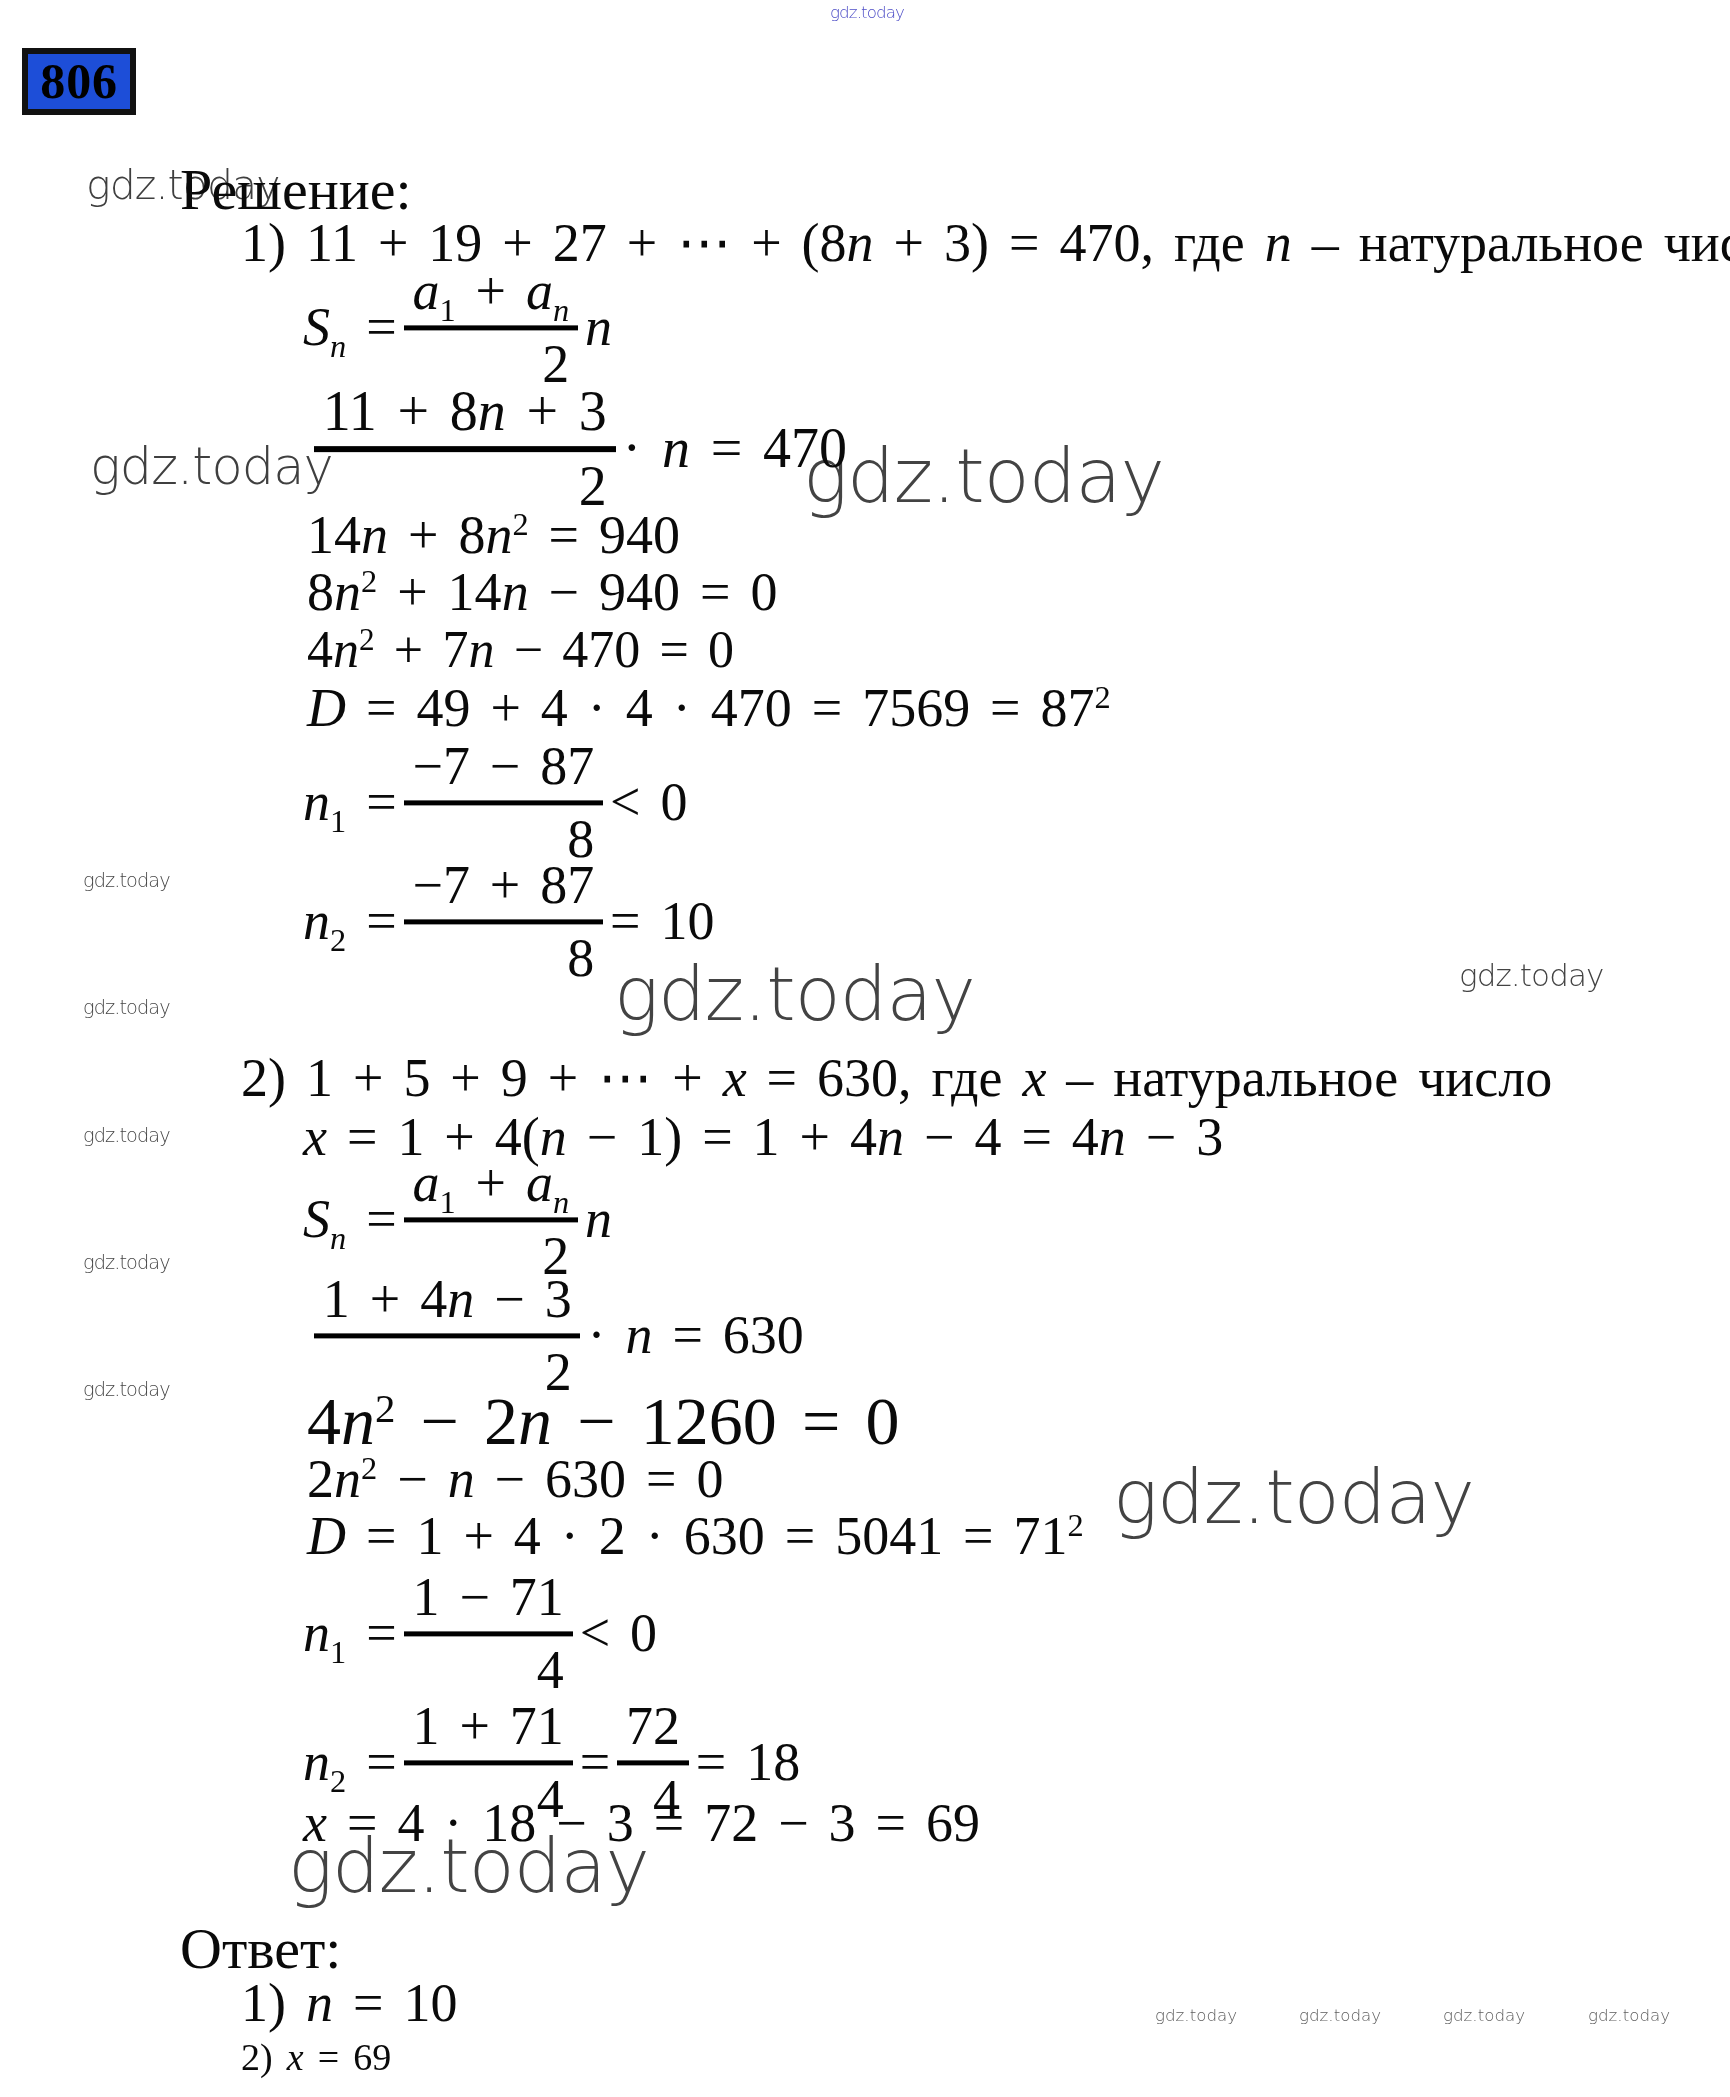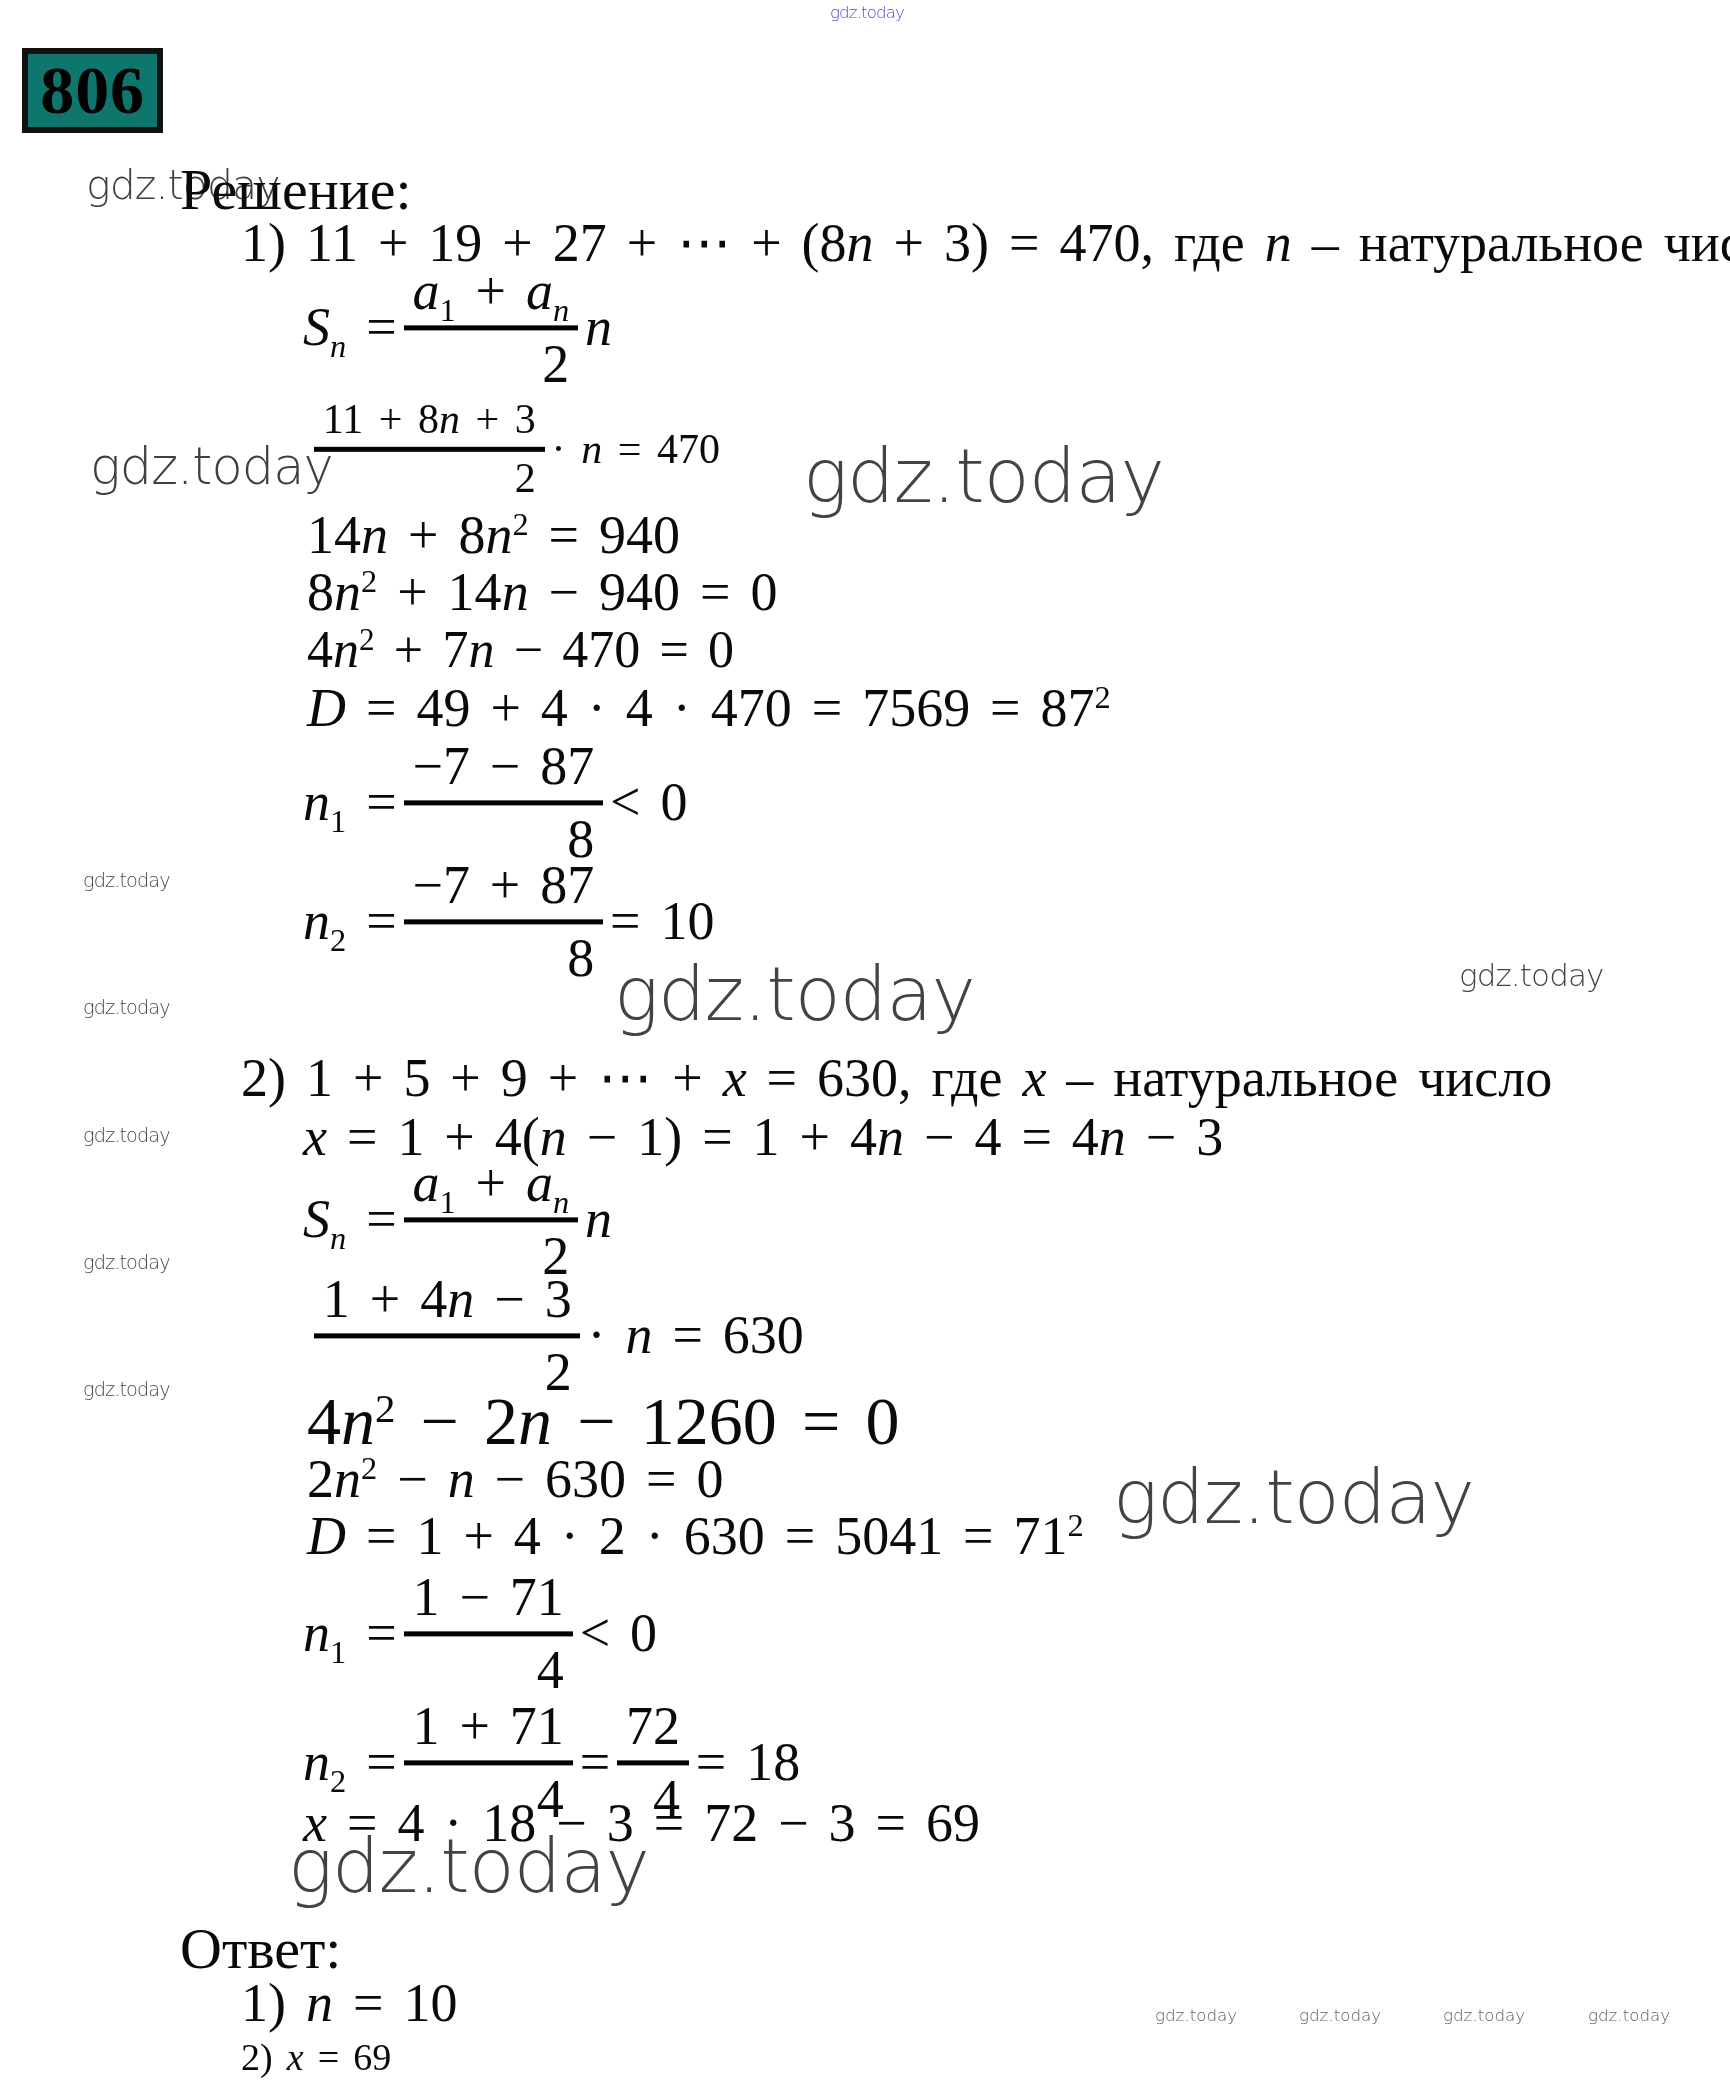--- a/index.html
+++ b/index.html
@@ -2,22 +2,22 @@
 <html style="font-size:14px"><head>
 <meta charset="utf-8">
 <style>
   html,body{margin:0;padding:0;background:#ffffff;}
   #stage{
     position:relative;width:1730px;height:2097px;background:#ffffff;overflow:hidden;
     font-family:"Liberation Serif","DejaVu Serif",serif;color:#000;
   }
   
   .numbox{
-    position:absolute;left:22px;top:48px;border:6.1px solid #111;background:#0f766e;
-    padding:1.8px 12.3px 3.5px 12.3px;font-weight:bold;font-size:68px;line-height:1.0;
+    position:absolute;left:22px;top:48px;border:6.1px solid #111;background:#1d4ed8;
+    padding:1.8px 12.3px 3.5px 12.3px;font-weight:bold;font-size:50px;line-height:1.0;
     font-family:"Liberation Serif",serif;letter-spacing:0.9px;
   }
   
   .eqline{
     position:absolute;transform:translateY(-50%);white-space:nowrap;
     display:flex;align-items:center;font-size:54px;line-height:1.05;
     word-spacing:0.12em;color:#0a0a0a;
   }
   .eqline .it{font-style:italic;}
   .eqline sub{font-size:0.6em;vertical-align:-0.35em;line-height:0;}
@@ -85,21 +85,21 @@
     </div>
     <div class="eqline" style="left: 303px; top: 328px; font-size: 54px;">
       <span class="txt"><span class="it">S</span><sub><span class="it">n</span></sub> = </span>
       <span class="frac">
         <span class="num"><span class="it">a</span><sub>1</sub> + <span class="it">a</span><sub><span class="it">n</span></sub></span>
         <span class="bar"></span>
         <span class="den">2</span>
       </span>
       <span class="txt"><span class="it">n</span></span>
     </div>
-    <div class="eqline" style="left: 307px; top: 449px; font-size: 42px;">
+    <div class="eqline" style="left: 307px; top: 449px; font-size: 56px;">
       <span class="frac">
         <span class="num">11 + 8<span class="it">n</span> + 3</span>
         <span class="bar"></span>
         <span class="den">2</span>
       </span>
       <span class="txt"> · <span class="it">n</span> = 470</span>
     </div>
     <div class="eqline" style="left: 307px; top: 535px; font-size: 54px;">
       <span class="txt">14<span class="it">n</span> + 8<span class="it">n</span><sup>2</sup> = 940</span>
     </div>

